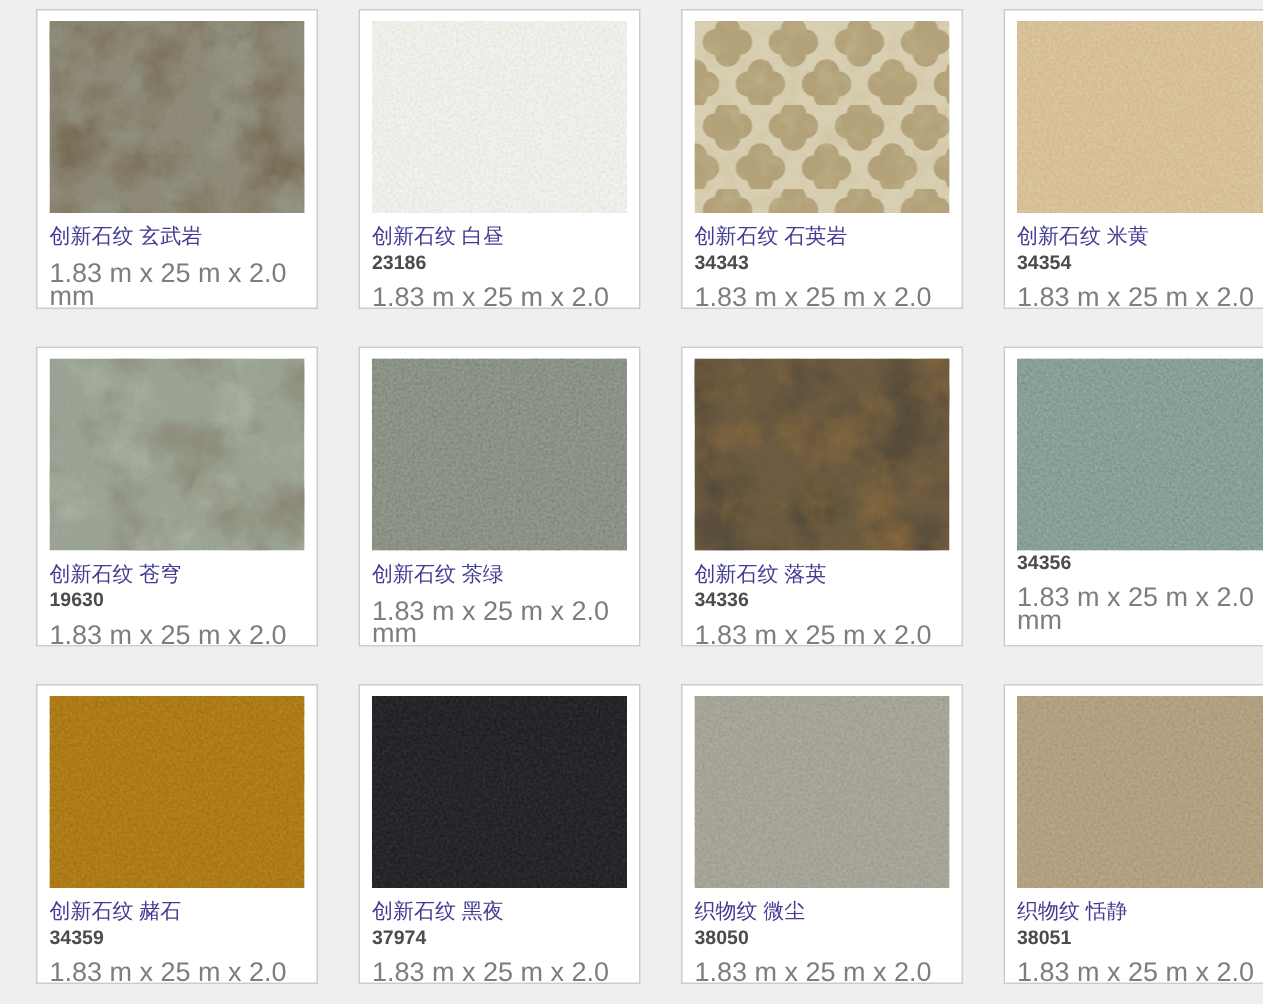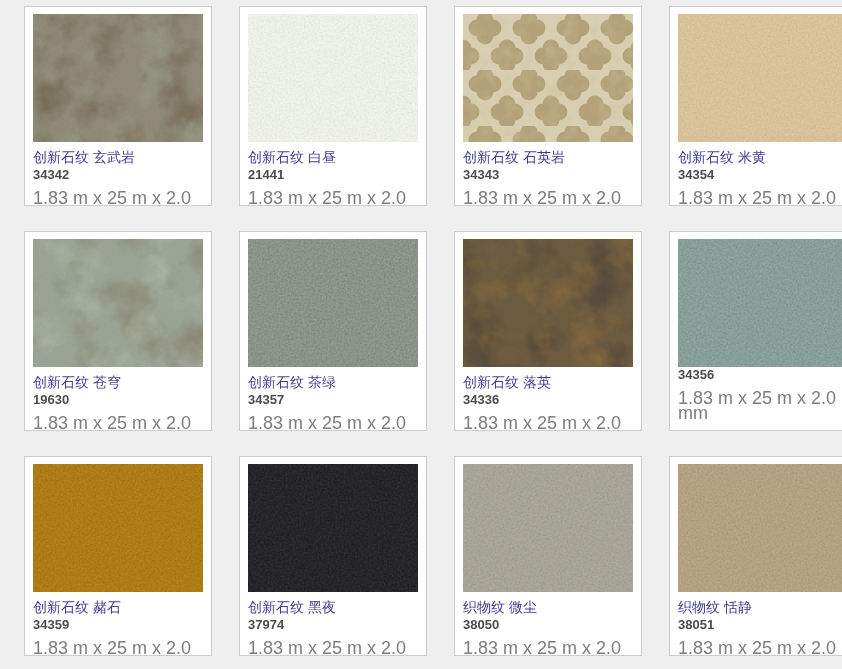--- a/index.html
+++ b/index.html
@@ -73,42 +73,41 @@
           </filter>
           <rect width="170" height="128" filter="url(#sw0n2)" opacity="0.8"></rect>
           <filter id="sw0n3" color-interpolation-filters="sRGB">
             <feTurbulence type="fractalNoise" baseFrequency="0.5" numOctaves="2" seed="6"></feTurbulence>
             <feColorMatrix type="matrix" values="0 0 0 0 0.435  0 0 0 0 0.369  0 0 0 0 0.271  1.2 0 0 0 -0.5"></feColorMatrix>
           </filter>
           <rect width="170" height="128" filter="url(#sw0n3)" opacity="0.18"></rect>
         </svg>
       </div>
     <h3 class="title">创新石纹 玄武岩</h3>
-    <div class="code">34342</div>
     <div class="dims">1.83 m x 25 m x 2.0 mm</div>
   </article>
 
   <article class="card">
     <div class="swatch">
         <svg viewBox="0 0 170 128" preserveAspectRatio="none" aria-hidden="true">
           <rect width="170" height="128" fill="#eef2ee"></rect>
           <filter id="sw1n1" color-interpolation-filters="sRGB">
             <feTurbulence type="fractalNoise" baseFrequency="0.55" numOctaves="2" seed="8"></feTurbulence>
             <feColorMatrix type="matrix" values="0 0 0 0 0.871  0 0 0 0 0.851  0 0 0 0 0.765  1.5 0 0 0 -0.55"></feColorMatrix>
           </filter>
           <rect width="170" height="128" filter="url(#sw1n1)" opacity="0.8"></rect>
           <filter id="sw1n2" color-interpolation-filters="sRGB">
             <feTurbulence type="fractalNoise" baseFrequency="0.5" numOctaves="2" seed="10"></feTurbulence>
             <feColorMatrix type="matrix" values="0 0 0 0 0.969  0 0 0 0 0.976  0 0 0 0 0.961  1.5 0 0 0 -0.6"></feColorMatrix>
           </filter>
           <rect width="170" height="128" filter="url(#sw1n2)" opacity="0.7"></rect>
         </svg>
       </div>
     <h3 class="title">创新石纹 白昼</h3>
-    <div class="code">21441</div>
+    <div class="code">23186</div>
     <div class="dims">1.83 m x 25 m x 2.0 mm</div>
   </article>
 
   <article class="card">
     <div class="swatch">
         <svg viewBox="0 0 170 128" preserveAspectRatio="none" aria-hidden="true">
           <rect width="170" height="128" fill="#d8cfb2"></rect>
           <defs>
             <pattern id="sw2p" width="44" height="56" patternUnits="userSpaceOnUse">
               <g fill="#b3a279">
@@ -211,21 +210,20 @@
           </filter>
           <rect width="170" height="128" filter="url(#sw5n1)" opacity="0.8"></rect>
           <filter id="sw5n2" color-interpolation-filters="sRGB">
             <feTurbulence type="fractalNoise" baseFrequency="0.5" numOctaves="2" seed="38"></feTurbulence>
             <feColorMatrix type="matrix" values="0 0 0 0 0.635  0 0 0 0 0.659  0 0 0 0 0.608  1.5 0 0 0 -0.6"></feColorMatrix>
           </filter>
           <rect width="170" height="128" filter="url(#sw5n2)" opacity="0.7"></rect>
         </svg>
       </div>
     <h3 class="title">创新石纹 茶绿</h3>
-    <div class="code">34357</div>
     <div class="dims">1.83 m x 25 m x 2.0 mm</div>
   </article>
 
   <article class="card">
     <div class="swatch">
         <svg viewBox="0 0 170 128" preserveAspectRatio="none" aria-hidden="true">
           <rect width="170" height="128" fill="#6e5c41"></rect>
           <filter id="sw6n1" color-interpolation-filters="sRGB">
             <feTurbulence type="fractalNoise" baseFrequency="0.024" numOctaves="4" seed="43"></feTurbulence>
             <feColorMatrix type="matrix" values="0 0 0 0 0.294  0 0 0 0 0.271  0 0 0 0 0.220  2.4 0 0 0 -1.1"></feColorMatrix>

